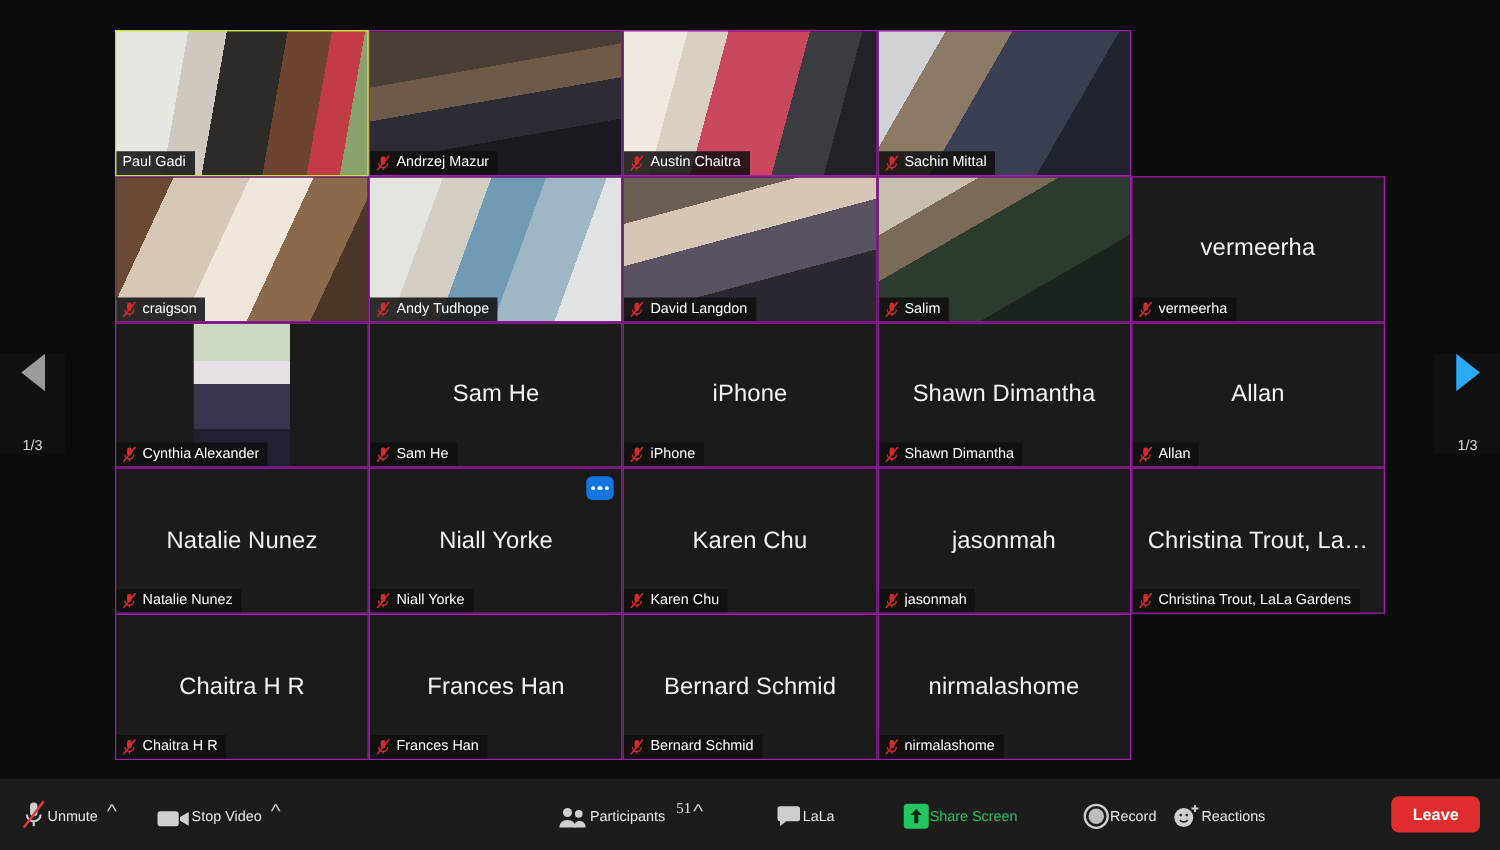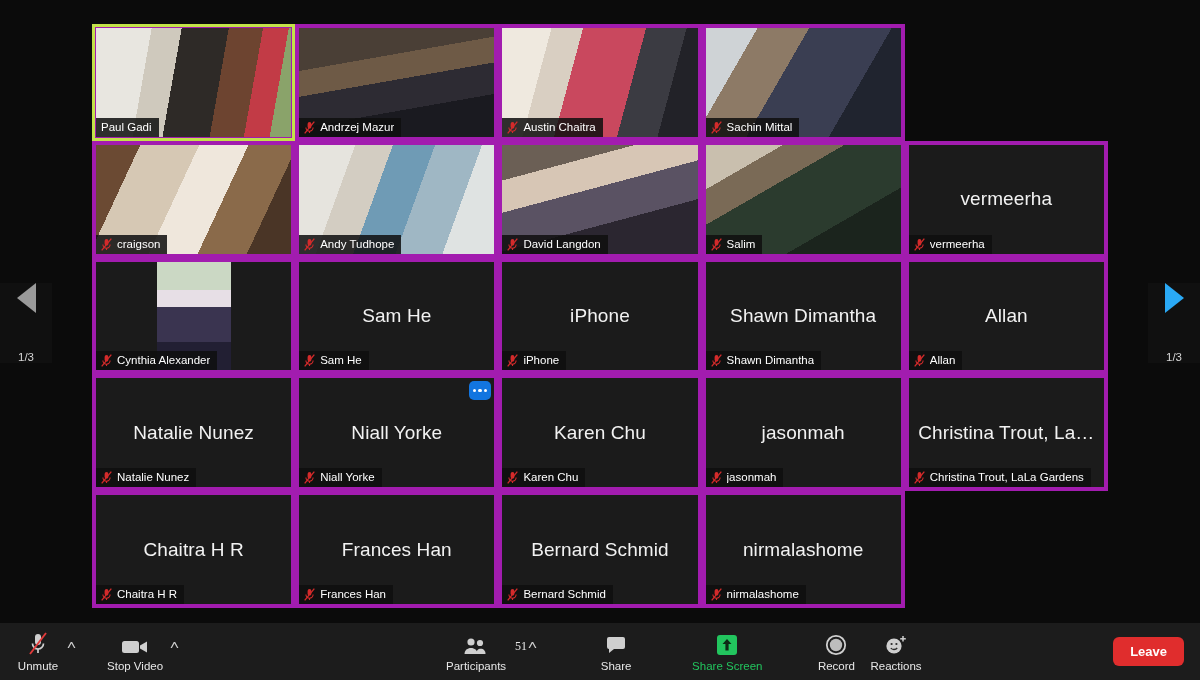--- a/index.html
+++ b/index.html
@@ -16,21 +16,21 @@
     position: absolute;
     left: 92px; top: 24px;
     width: 1016px; height: 584px;
   }
   .grid-row { display: flex; height: 116.8px; }
   .tile {
     position: relative;
     width: 203.2px; height: 116.8px;
     background: #1b1b1b;
     overflow: hidden;
-    border: 4px solid #a21caf;
+    border: 1px solid #a21caf;
   }
   .tile.active { outline: 3px solid #c3e24a; outline-offset: -3px; z-index: 5; }
 
   
   .tile-name-big {
     position: absolute; inset: 0;
     display: flex; align-items: center; justify-content: center;
     color: #f2f2f2; font-size: 19px; font-weight: 400;
     letter-spacing: .1px; padding: 0 6px; text-align: center;
     white-space: nowrap; overflow: hidden;
@@ -83,21 +83,21 @@
   .pager .count { color: #d6d6d6; font-size: 11.5px; }
 
   
   #toolbar {
     position: absolute; left: 0; bottom: 0;
     width: 1200px; height: 57px;
     background: #1c1c1c;
     display: flex; align-items: center;
   }
   .tb-item {
-    display: flex; flex-direction: column; align-items: center; justify-content: center;
+    display: flex; flex-direction: row; align-items: center; justify-content: center;
     height: 100%; padding: 0 6px; cursor: pointer; min-width: 56px;
   }
   .tb-item .ic { height: 24px; display: flex; align-items: flex-end; justify-content: center; }
   .tb-item .tx { color: #e7e7e7; font-size: 11.5px; margin-top: 4px; white-space: nowrap; }
   .tb-item .tx.green { color: #22c55e; }
   .caret {
     color: #cfcfcf; font-size: 12px; line-height: 1;
     margin: -12px 0 0 2px; cursor: pointer; user-select: none;
     transform: scaleX(1.35);
   }
@@ -466,21 +466,21 @@
         <span class="pcount">51</span>
         <span class="caret">˄</span>
       </div>
 
       <div class="tb-item" style="margin-left:52px;">
         <div class="ic">
           <svg width="22" height="20" viewBox="0 0 22 20">
             <path d="M2 3a2 2 0 0 1 2-2h14a2 2 0 0 1 2 2v8a2 2 0 0 1-2 2H9l-5 4v-4a2 2 0 0 1-2-2z" fill="#cfcfcf"></path>
           </svg>
         </div>
-        <div class="tx">Share</div>
+        <div class="tx">LaLa</div>
       </div>
 
       <div class="tb-item" style="margin-left:42px;">
         <div class="ic">
           <svg width="22" height="22" viewBox="0 0 22 22">
             <rect x="1" y="1" width="20" height="20" rx="3" fill="#22c55e"></rect>
             <path d="M11 5 L15.5 10 H12.6 V16.5 H9.4 V10 H6.5 Z" fill="#0d2b16"></path>
           </svg>
         </div>
         <div class="tx green">Share Screen</div>

